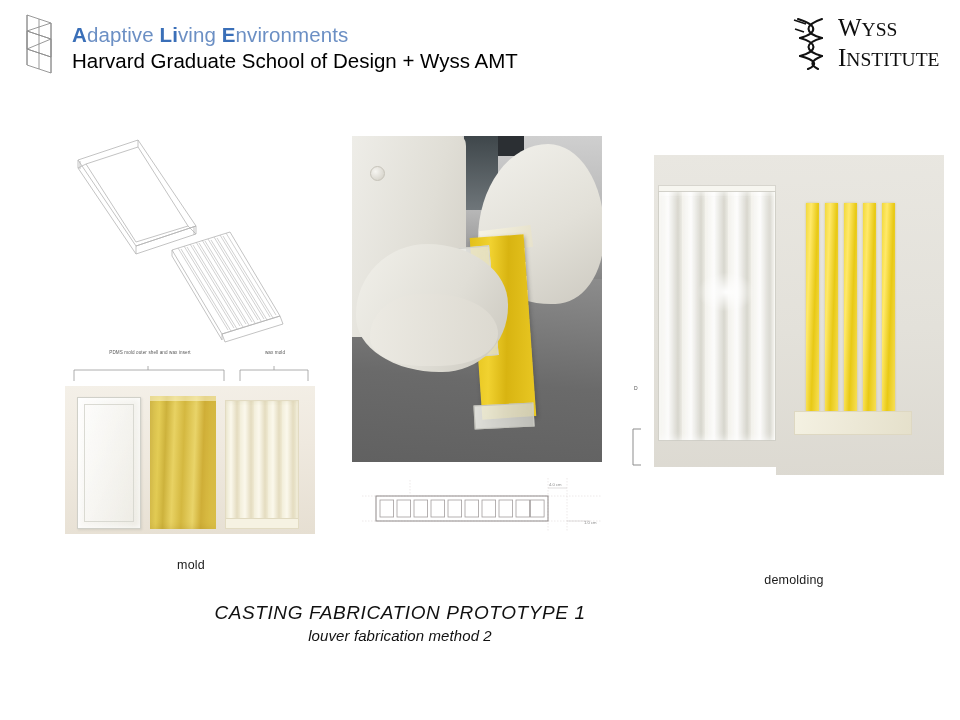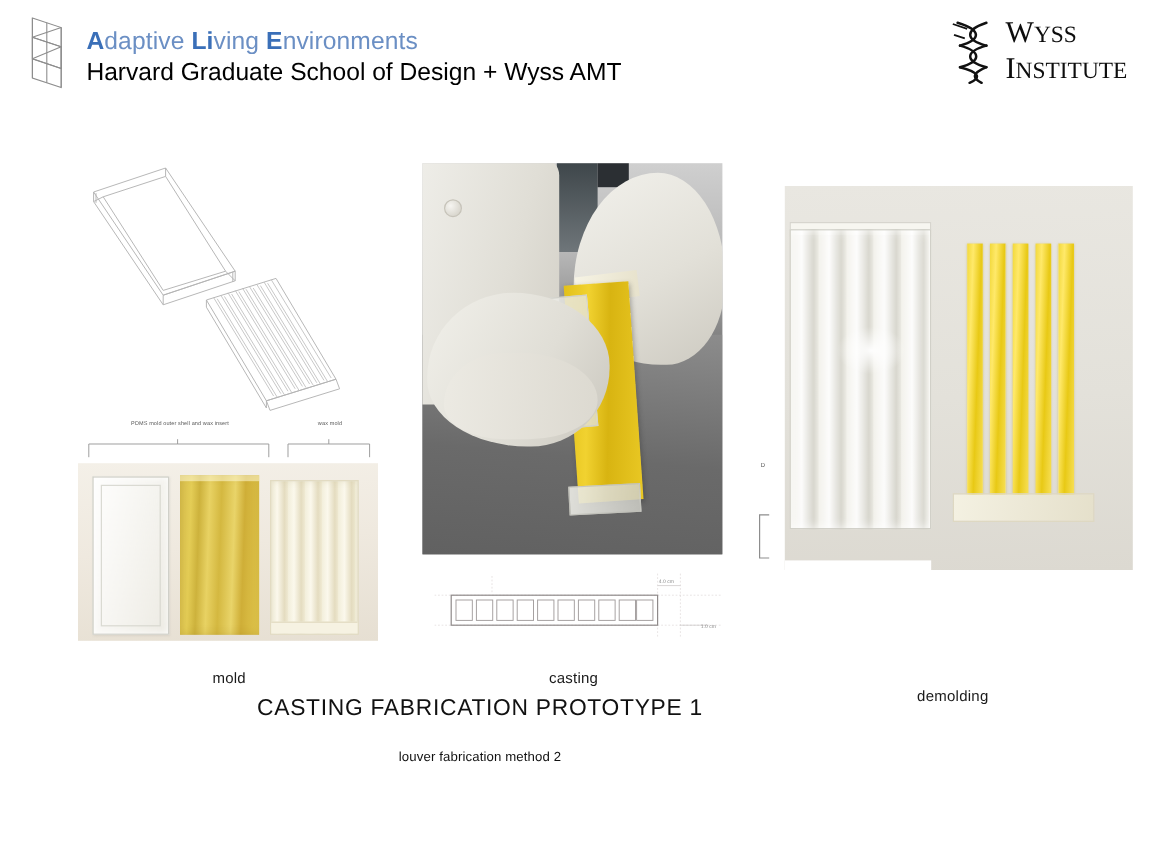--- a/index.html
+++ b/index.html
@@ -273,35 +273,36 @@
   
   #cross-section {
     position: absolute;
     left: 10px; top: 348px;
     width: 240px; height: 56px;
   }
 
   
   #footer-block {
     position: absolute;
-    left: 0; top: 579px;
+    left: 0; top: 601px;
     width: 800px;
     text-align: center;
+    font-style: italic;
   }
   #footer-title {
     font-size: 19px;
     color: #111111;
     letter-spacing: 0.6px;
     line-height: 24px;
   }
   #footer-subtitle {
-    font-size: 11px;
+    font-size: 15px;
     color: #111111;
     letter-spacing: 0.1px;
-    margin-top: 22px;
+    margin-top: 2px;
   }
 </style>
 </head>
 <body>
 
 <div id="slide-header">
 
   <svg id="ale-logo-mark" viewBox="0 0 50 62">
     <g fill="none" stroke="#8d8d8d" stroke-width="0.9">
       <path d="M13 2 L37 10 L37 44 L13 36 Z"></path>
@@ -450,21 +451,20 @@
       <rect x="168.5" y="24" width="13.6" height="17"></rect>
     </g>
     <g stroke="#bdb8b8" stroke-width="0.5">
       <line x1="186" y1="12" x2="205" y2="12"></line>
       <line x1="205" y1="45" x2="228" y2="45"></line>
     </g>
     <text x="187" y="10" font-family="Liberation Sans, sans-serif" font-size="4.2" fill="#8a8a8a">4.0 cm</text>
     <text x="222" y="47.5" font-family="Liberation Sans, sans-serif" font-size="4.2" fill="#8a8a8a">1.0 cm</text>
   </svg>
 
-  <div class="panel-caption" style="top: 412px;">casting</div>
 </div>
 
 <div class="panel" id="panel-demold">
 
   <div class="photo" id="photo-demold">
     <div id="pd-shell-top"></div>
     <div id="pd-shell">
       <div id="pd-shell-gloss"></div>
     </div>
     <div id="pd-louvers">

